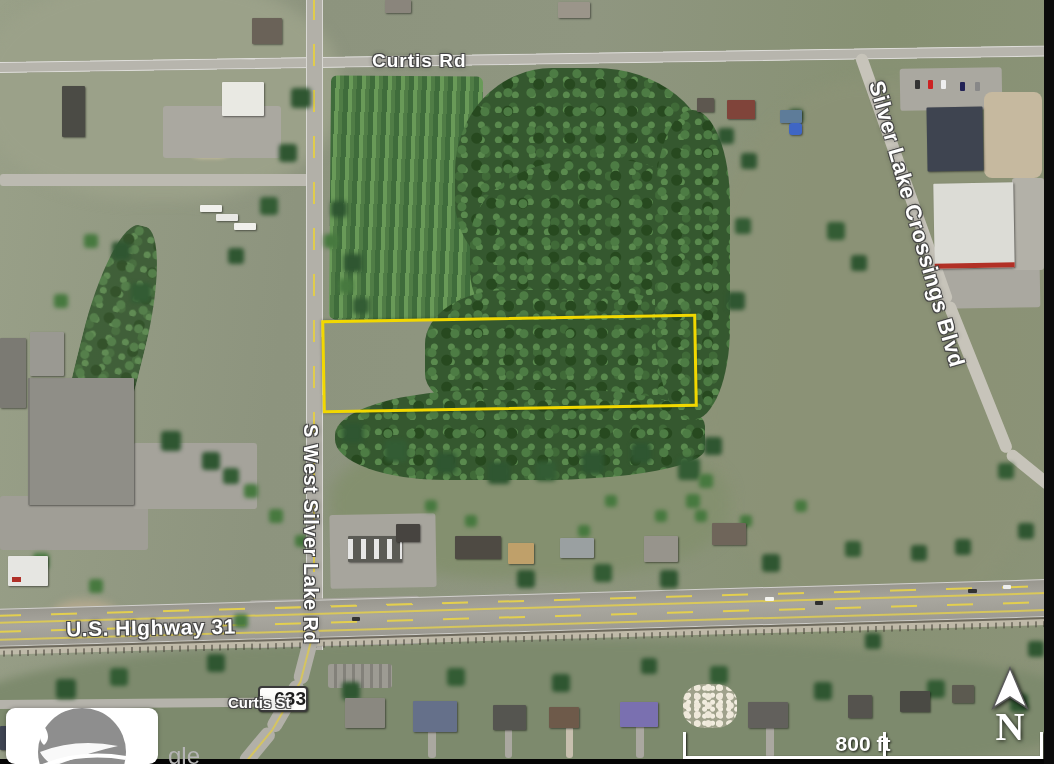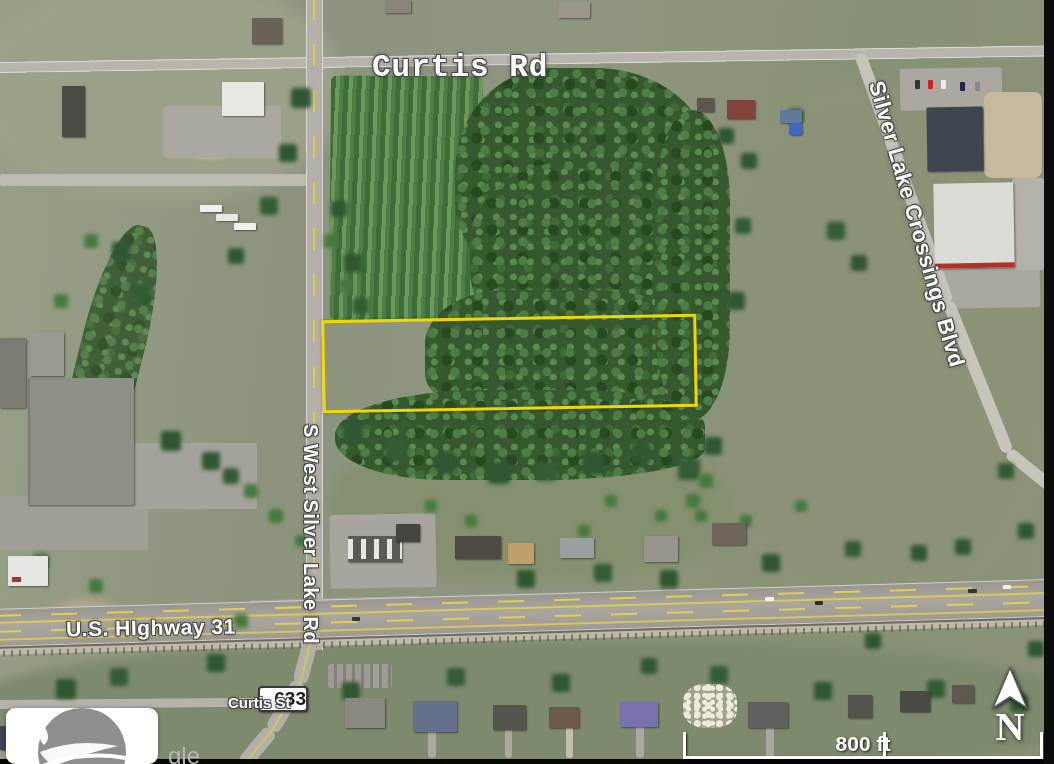--- a/index.html
+++ b/index.html
@@ -191,21 +191,21 @@
   <div class="car" style="left:352px;top:617px;width:8px;height:4px;background:#333;"></div>
   <div class="car" style="left:118px;top:627px;width:8px;height:4px;background:#444;"></div>
   <div class="car" style="left:915px;top:80px;width:5px;height:9px;background:#333;"></div>
   <div class="car" style="left:928px;top:80px;width:5px;height:9px;background:#c22;"></div>
   <div class="car" style="left:941px;top:80px;width:5px;height:9px;background:#eee;"></div>
   <div class="car" style="left:960px;top:82px;width:5px;height:9px;background:#225;"></div>
   <div class="car" style="left:975px;top:82px;width:5px;height:9px;background:#888;"></div>
 
   <div id="parcel"></div>
 
-  <div class="maplabel" style="left:372px;top:50px;font-size:31px;letter-spacing:1px;font-family:Liberation Mono, monospace;">Curtis Rd</div>
+  <div class="maplabel" style="left:372px;top:50px;font-size:19px;letter-spacing:1px;">Curtis Rd</div>
   <div class="maplabel" style="left:322px;top:424px;font-size:20px;transform:rotate(90deg);transform-origin:0 0;letter-spacing:.5px;">S West Silver Lake Rd</div>
   <div class="maplabel" style="left:888px;top:78px;font-size:22px;transform:rotate(74deg);transform-origin:0 0;letter-spacing:.5px;">Silver Lake Crossings Blvd</div>
   <div class="maplabel" style="left:66px;top:616px;font-size:21px;transform:rotate(-1deg);letter-spacing:.5px;">U.S. HIghway 31</div>
   <div class="maplabel" style="left:228px;top:694px;font-size:15px;z-index:30;">Curtis St</div>
   <div id="shield">633</div>
 
   <div id="scalebar">
     <div class="tick" style="left:0;"></div>
     <div class="tick" style="left:200px;"></div>
     <div class="tick" style="left:357px;"></div>

